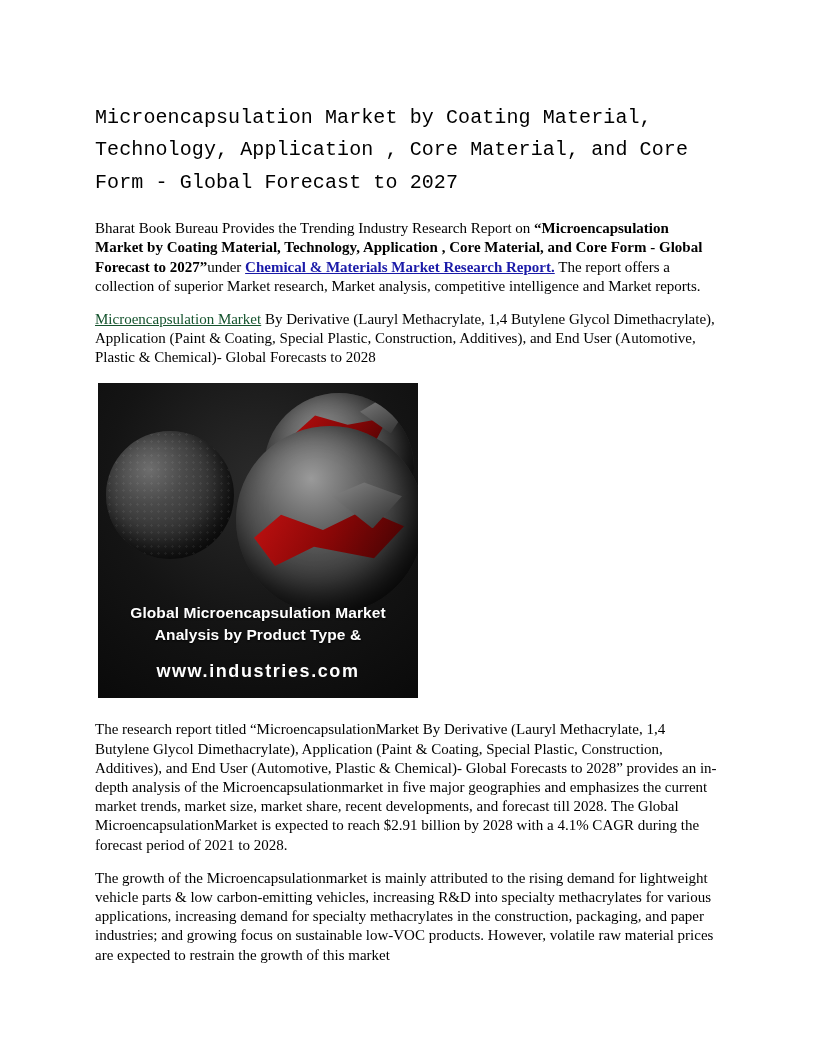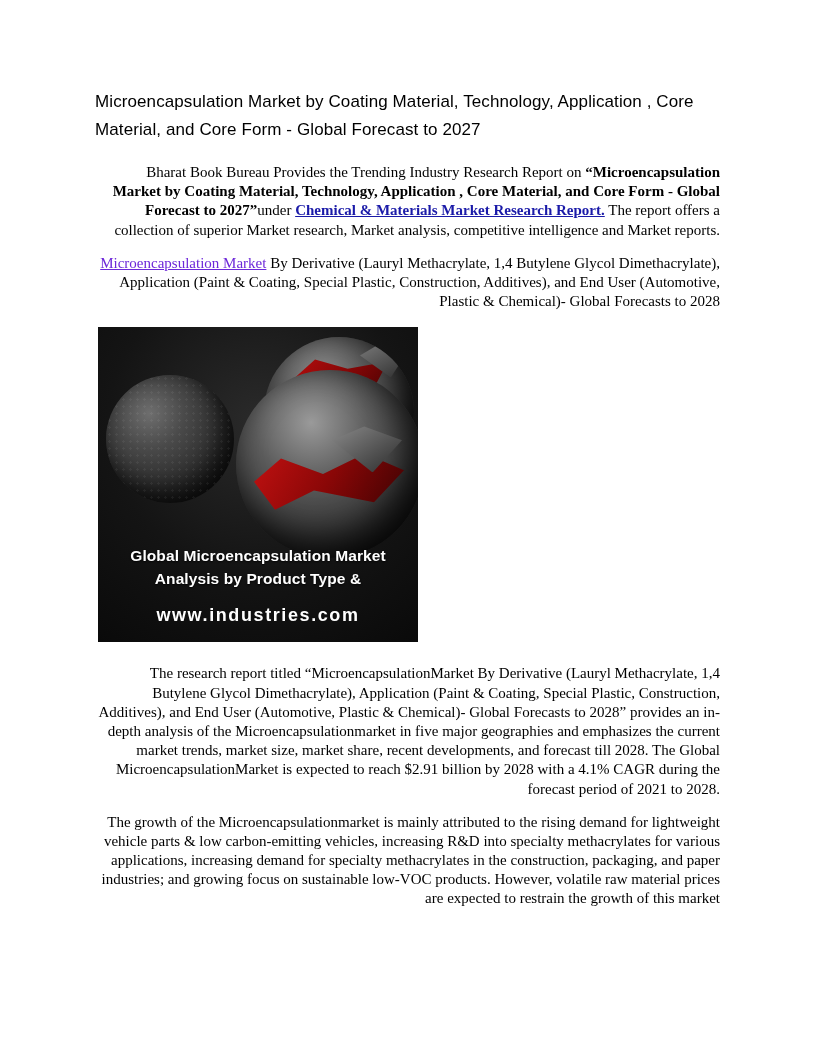--- a/index.html
+++ b/index.html
@@ -22,44 +22,44 @@
     height: 1056px;
     background: #ffffff;
   }
   .content {
     position: absolute;
     left: 95px;
     top: 88px;
     width: 625px;
   }
   h1.doc-title {
-    font-family: Liberation Sans, sans-serif;
-    font-size: 17px;
+    font-family: Liberation Mono, monospace;
+    font-size: 20px;
     font-weight: 400;
     line-height: 1.62;
-    margin: 0 0 20px 0;
+    margin: 14px 0 20px 0;
     color: #000;
     letter-spacing: 0.1px;
   }
   p.body-text {
     font-size: 15px;
     line-height: 1.28;
     margin: 0 0 14px 0;
-    text-align: right;
+    text-align: left;
   }
   .bold {
     font-weight: bold;
   }
   .link-blue {
     color: #1a1aa8;
     text-decoration: underline;
     font-weight: bold;
   }
   .link-plain {
-    color: #6d28d9;
+    color: #14532d;
   }
   h2.section-head {
     font-size: 15px;
     font-weight: bold;
     margin: 0 0 14px 0;
     line-height: 1.28;
   }
   
   .figure {
     position: relative;

